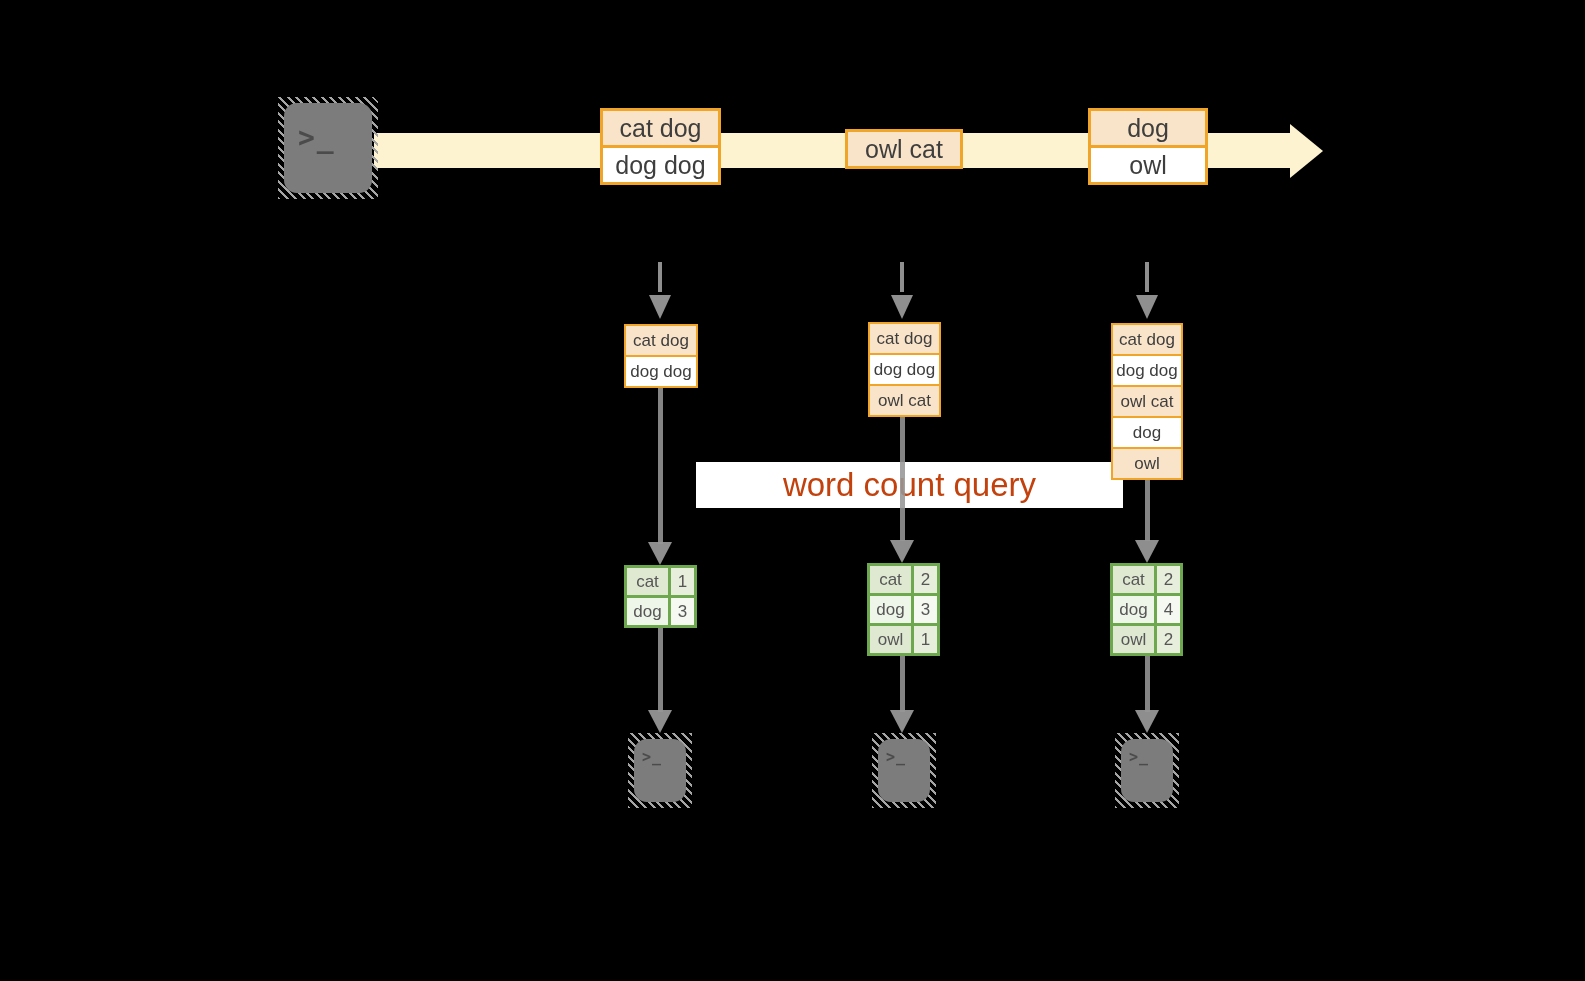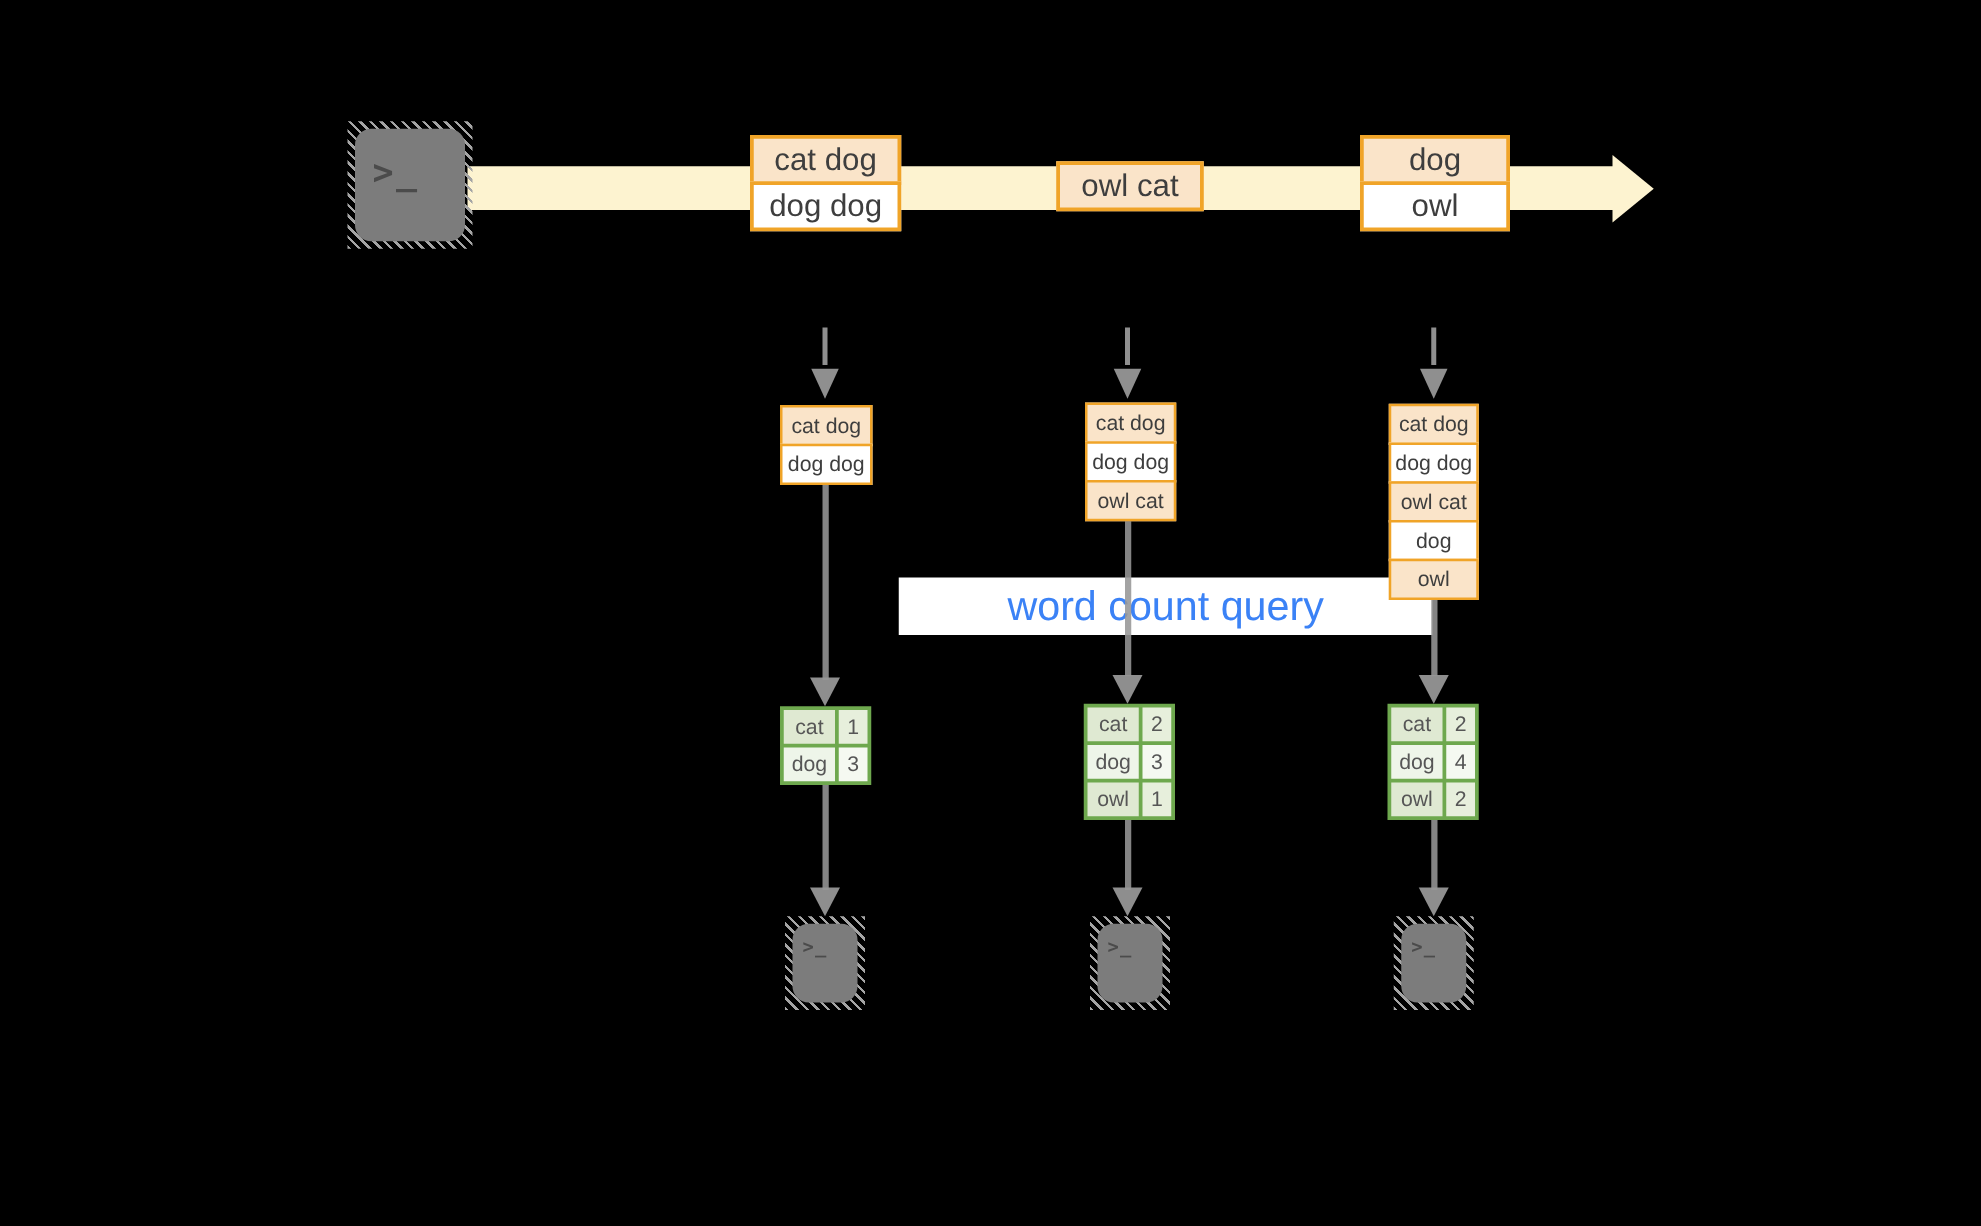--- a/index.html
+++ b/index.html
@@ -19,22 +19,22 @@
   .fill-light{background:#ffffff;}
   
   .dash{position:absolute;width:4px;height:30px;background:#8f8f8f;z-index:5;}
   .dhead{position:absolute;width:0;height:0;border-left:11px solid transparent;
     border-right:11px solid transparent;border-top:24px solid #8f8f8f;z-index:5;}
   
   .vline{position:absolute;width:5px;background:rgba(150,150,150,0.88);z-index:5;}
   .vhead{position:absolute;width:0;height:0;border-left:12px solid transparent;
     border-right:12px solid transparent;border-top:23px solid rgba(150,150,150,0.95);z-index:5;}
   
-  .banner{position:absolute;left:719px;top:462px;width:427px;height:46px;background:#ffffff;
-    display:flex;align-items:center;justify-content:center;font-size:33px;color:#3b82f6;z-index:4;}
+  .banner{position:absolute;left:696px;top:462px;width:427px;height:46px;background:#ffffff;
+    display:flex;align-items:center;justify-content:center;font-size:33px;color:#c2410c;z-index:4;}
   
   .gtable{position:absolute;background:#6ea84e;display:grid;grid-template-columns:41px 23px;
     grid-auto-rows:27px;gap:3px;padding:3px;z-index:6;}
   .gcell{display:flex;align-items:center;justify-content:center;font-size:17px;color:#565656;}
   .gw-dark{background:#dfe9d2;}  .gc-dark{background:#e7efdc;}
   .gw-light{background:#eef5e9;} .gc-light{background:#f5f9f1;}
   
   .term{position:absolute;background:repeating-linear-gradient(45deg,#a5a5a5 0 2px,transparent 2px 6px);z-index:6;}
   .term-inner{position:absolute;inset:6px;background:#7c7c7c;border-radius:13px;}
   .term-glyph{position:absolute;font-family:"DejaVu Sans Mono","Liberation Mono",monospace;

